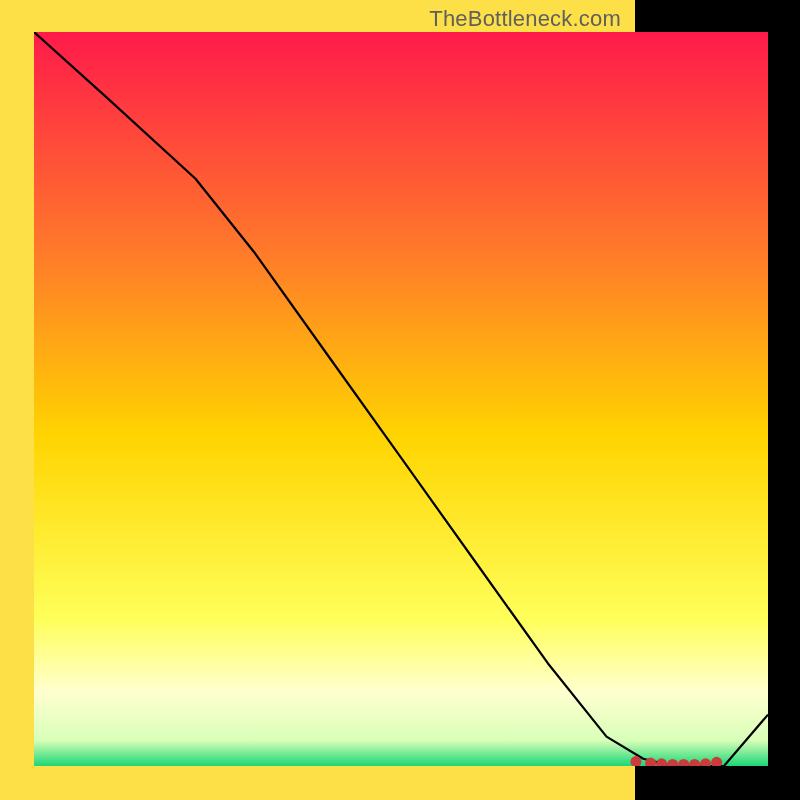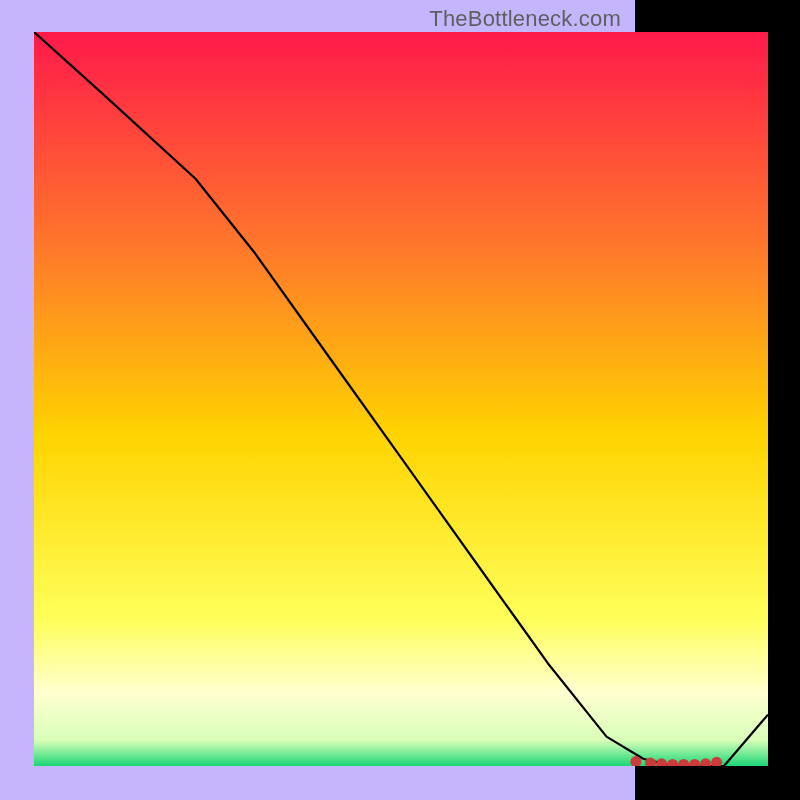--- a/index.html
+++ b/index.html
@@ -8,21 +8,21 @@
     background: #000;
     width: 800px;
     height: 800px;
     overflow: hidden;
     font-family: Arial, sans-serif;
   }
   .container {
     position: relative;
     width: 635px;
     height: 800px;
-    background: #c4b5fd;
+    background: #fde047;
   }
   .attribution {
     position: absolute;
     top: 6px;
     right: 14px;
     color: #5f5f5f;
     font-size: 22px;
     font-weight: 500;
     letter-spacing: 0.2px;
     z-index: 10;

